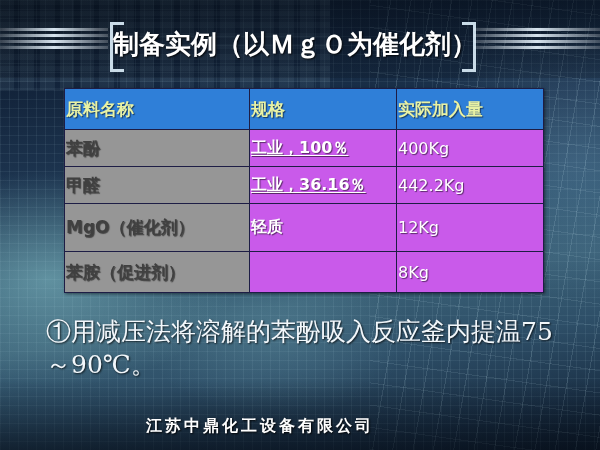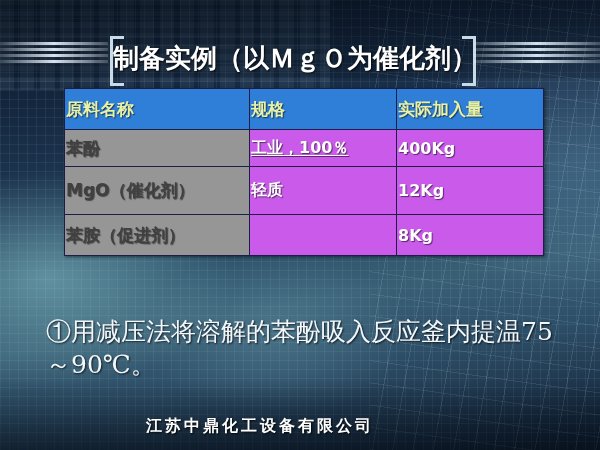--- a/index.html
+++ b/index.html
@@ -46,21 +46,21 @@
     background:linear-gradient(to bottom, rgba(5,12,22,0.55), rgba(5,12,22,0.20));
     pointer-events:none;
   }
   #darkbot{
     position:absolute;left:0;bottom:0;width:600px;height:70px;
     background:linear-gradient(to top, rgba(5,12,22,0.62), rgba(5,12,22,0.0));
     pointer-events:none;
   }
 
   
-  #title-band{position:absolute;left:0;top:36px;width:524px;height:46px;}
+  #title-band{position:absolute;left:0;top:22px;width:524px;height:46px;}
   .deco{position:absolute;top:6px;height:32px;}
   .deco .ln{height:3px;margin-bottom:3px;
     background:linear-gradient(to right, rgba(255,255,255,0.15), rgba(225,238,248,0.95), rgba(255,255,255,0.20));}
   #deco-left{left:0;width:108px;}
   #deco-right{left:474px;width:126px;}
   .brk{position:absolute;top:0px;width:11px;height:44px;}
   #brk-left{left:110px;border-left:3px solid #c9dbe8;border-top:3px solid #c9dbe8;border-bottom:3px solid #c9dbe8;}
   #brk-right{left:462px;border-right:3px solid #c9dbe8;border-top:3px solid #c9dbe8;border-bottom:3px solid #c9dbe8;}
   #slide-title{
     position:absolute;left:122px;top:-2px;width:346px;height:48px;
@@ -74,21 +74,21 @@
   
   #table-wrap{position:absolute;left:64px;top:88px;width:470px;}
   table{border-collapse:collapse;width:470px;table-layout:fixed;
     box-shadow:1px 1px 3px rgba(0,0,0,.5);}
   th,td{border:1px solid #1d1d45;text-align:left;vertical-align:middle;
     text-shadow:1px 1px 1px rgba(0,0,0,.55);}
   thead th{
     background:#2f7fd8;color:#e9f2a4;font-size:17px;font-weight:bold;height:38px;
   }
   td.name{background:#969696;color:#404040;font-size:17px;font-weight:bold;}
-  td.val{background:#c95aea;color:#ffffff;font-size:16px;font-weight:bold;}
+  td.val{background:#c95aea;color:#ffffff;font-size:16px;font-weight:normal;}
   td.spec{background:#c95aea;color:#ffffff;font-size:16px;font-weight:bold;}
   .col1{width:182px;}
   .col2{width:144px;}
   .col3{width:144px;font-family:Liberation Serif, serif;}
   tr.r1 td{height:34px;}
   tr.r2 td{height:34px;}
   tr.r3 td{height:45px;}
   tr.r4 td{height:38px;}
   .u{text-decoration:underline;text-underline-offset:2px;margin-top:8px;}
 
@@ -148,20 +148,25 @@
           <th class="col2">规格</th>
           <th class="col3">实际加入量</th>
         </tr>
       </thead>
       <tbody>
         <tr class="r1">
           <td class="name">苯酚</td>
           <td class="spec"><span class="u">工业，100％</span></td>
           <td class="val">400Kg</td>
         </tr>
+        <tr class="r2">
+          <td class="name">甲醛</td>
+          <td class="spec"><span class="u">工业，36.16％</span></td>
+          <td class="val">442.2Kg</td>
+        </tr>
         <tr class="r3">
           <td class="name">MgO（催化剂）</td>
           <td class="spec">轻质</td>
           <td class="val">12Kg</td>
         </tr>
         <tr class="r4">
           <td class="name">苯胺（促进剂）</td>
           <td class="spec"></td>
           <td class="val">8Kg</td>
         </tr>

